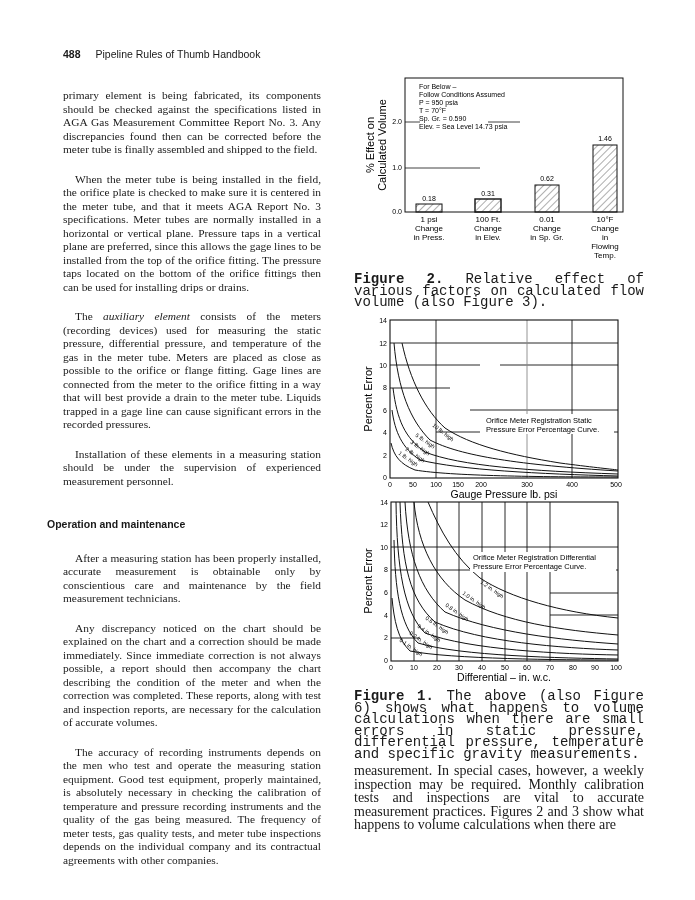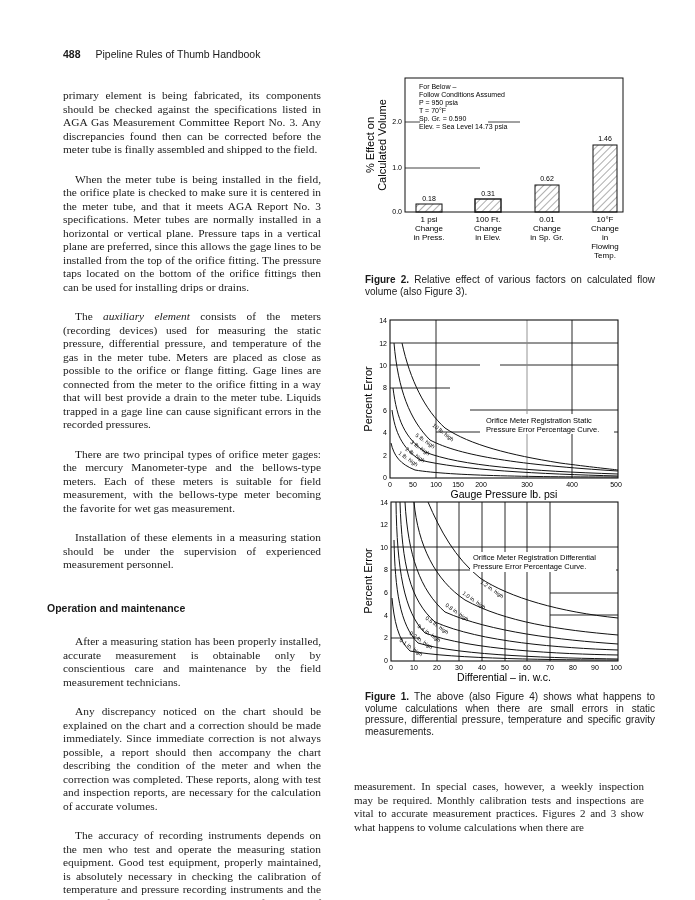--- a/index.html
+++ b/index.html
@@ -3,40 +3,39 @@
 <meta charset="utf-8">
 <style>
   html, body { margin: 0; padding: 0; background: #ffffff; }
   body { width: 695px; height: 900px; position: relative; overflow: hidden; color: #1a1a1a; }
   .header { position: absolute; left: 47px; top: 48px; font-family: "Liberation Sans", sans-serif; font-size: 10.5px; margin-left: 16px; }
   .header .pageno { font-weight: bold; margin-right: 12px; }
   .col-left { position: absolute; left: 47px; top: 73px; width: 290px; font-family: "Liberation Serif", serif; font-size: 11.4px; line-height: 13.5px; text-align: justify; }
   .col-left p { margin: 16px; text-indent: 12px; hyphens: auto; }
   .col-left p.noindent { text-indent: 0; }
   .section-h { font-family: "Liberation Sans", sans-serif; font-weight: bold; font-size: 10.5px; text-align: left; margin: 30px 0 20px 0; text-indent: 0 !important; }
-  .caption { position: absolute; font-family: Liberation Sans, sans-serif; font-size: 10px; line-height: 11.6px; text-align: justify; margin-left: 11px; }
+  .caption { position: absolute; font-family: Liberation Mono, monospace; font-size: 14px; line-height: 11.6px; text-align: justify; }
   .caption b { font-weight: bold; }
-  .col-right-text { position: absolute; left: 354px; top: 780px; width: 290px; font-family: "Liberation Serif", serif; font-size: 11px; line-height: 13.5px; text-align: justify; }
+  .col-right-text { position: absolute; left: 354px; top: 764px; width: 290px; font-family: "Liberation Serif", serif; font-size: 14px; line-height: 13.5px; text-align: justify; }
   .col-right-text p { margin: 0; }
   svg text { font-family: "Liberation Sans", sans-serif; }
   .fig { position: absolute; left: 350px; }
 </style>
 </head>
 <body>
 
 <div class="header">
   <span class="pageno">488</span>
   <span>Pipeline Rules of Thumb Handbook</span>
 </div>
 
 <div class="col-left">
   <p class="noindent">primary element is being fabricated, its components should be checked against the specifications listed in AGA Gas Measurement Committee Report No. 3. Any discrepancies found then can be corrected before the meter tube is finally assembled and shipped to the field.</p>
   <p>When the meter tube is being installed in the field, the orifice plate is checked to make sure it is centered in the meter tube, and that it meets AGA Report No. 3 specifications. Meter tubes are normally installed in a horizontal or vertical plane. Pressure taps in a vertical plane are preferred, since this allows the gage lines to be installed from the top of the orifice fitting. The pressure taps located on the bottom of the orifice fittings then can be used for installing drips or drains.</p>
   <p><span>The </span><i>auxiliary element</i> <span>consists of the meters (recording devices) used for measuring the static pressure, differential pressure, and temperature of the gas in the meter tube. Meters are placed as close as possible to the orifice or flange fitting. Gage lines are connected from the meter to the orifice fitting in a way that will best provide a drain to the meter tube. Liquids trapped in a gage line can cause significant errors in the recorded pressures.</span></p>
-  <p>There are two principal types of orifice meter gages: the mercury Manometer-type and the bellows-type meters. Each of these meters is suitable for field measurement, with the bellows-type meter becoming the favorite for wet gas measurement.</p>
   <p>Installation of these elements in a measuring station should be under the supervision of experienced measurement personnel.</p>
   <div class="section-h">Operation and maintenance</div>
   <p>After a measuring station has been properly installed, accurate measurement is obtainable only by conscientious care and maintenance by the field measurement technicians.</p>
   <p>Any discrepancy noticed on the chart should be explained on the chart and a correction should be made immediately. Since immediate correction is not always possible, a report should then accompany the chart describing the condition of the meter and when the correction was completed. These reports, along with test and inspection reports, are necessary for the calculation of accurate volumes.</p>
   <p>The accuracy of recording instruments depends on the men who test and operate the measuring station equipment. Good test equipment, properly maintained, is absolutely necessary in checking the calibration of temperature and pressure recording instruments and the quality of the gas being measured. The frequency of meter tests, gas quality tests, and meter tube inspections depends on the individual company and its contractual agreements with other companies.</p>
 </div>
 
 <svg class="fig" style="top:70px;" width="320" height="210" viewBox="350 70 320 210">
   <defs>
     <pattern id="hatch" patternUnits="userSpaceOnUse" width="5" height="5" patternTransform="rotate(45)">
@@ -219,18 +218,18 @@
     <text x="527" y="670">60</text>
     <text x="550" y="670">70</text>
     <text x="573" y="670">80</text>
     <text x="595" y="670">90</text>
     <text x="616" y="670">100</text>
   </g>
   <text x="504" y="681" font-size="10.5" text-anchor="middle">Differential – in. w.c.</text>
 </svg>
 
 <div class="caption" style="left:354px; top:691px; width:290px;">
-  <b>Figure 1.</b><span> The above (also Figure 4) shows what happens to volume calculations when there are small errors in static pressure, differential pressure, temperature and specific gravity measurements.</span>
+  <b>Figure 1.</b><span> The above (also Figure 6) shows what happens to volume calculations when there are small errors in static pressure, differential pressure, temperature and specific gravity measurements.</span>
 </div>
 
 <div class="col-right-text">
   <p>measurement. In special cases, however, a weekly inspection may be required. Monthly calibration tests and inspections are vital to accurate measurement practices. Figures 2 and 3 show what happens to volume calculations when there are</p>
 </div>
 
 </body></html>

